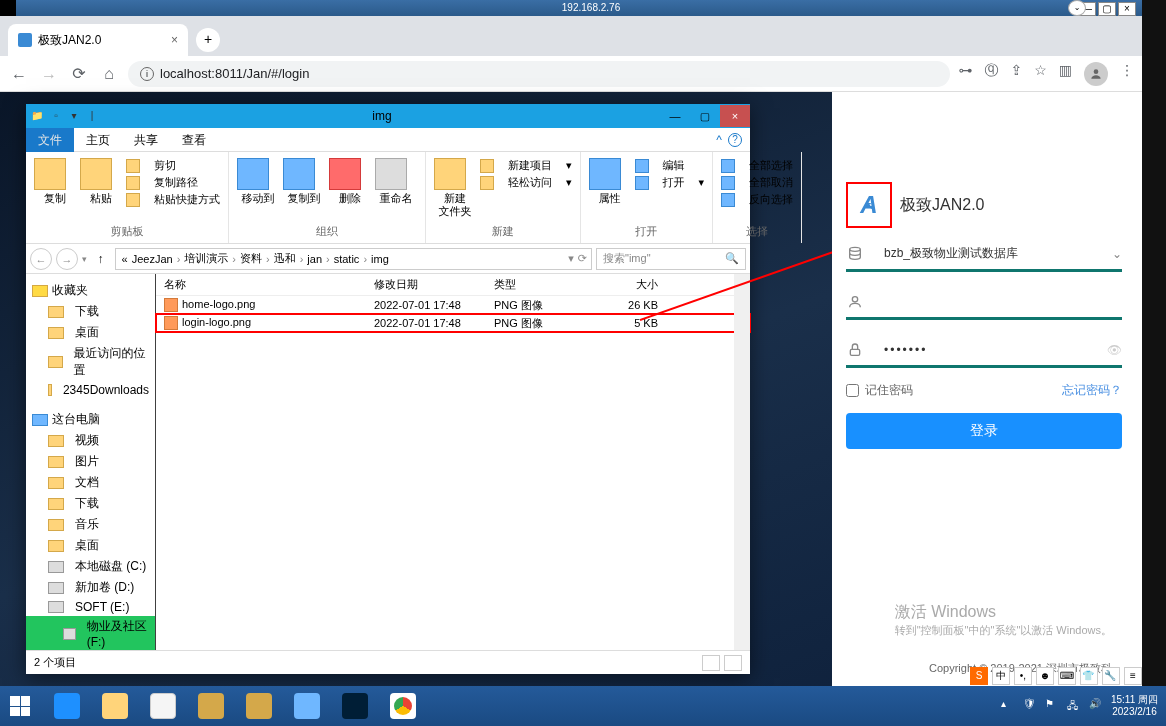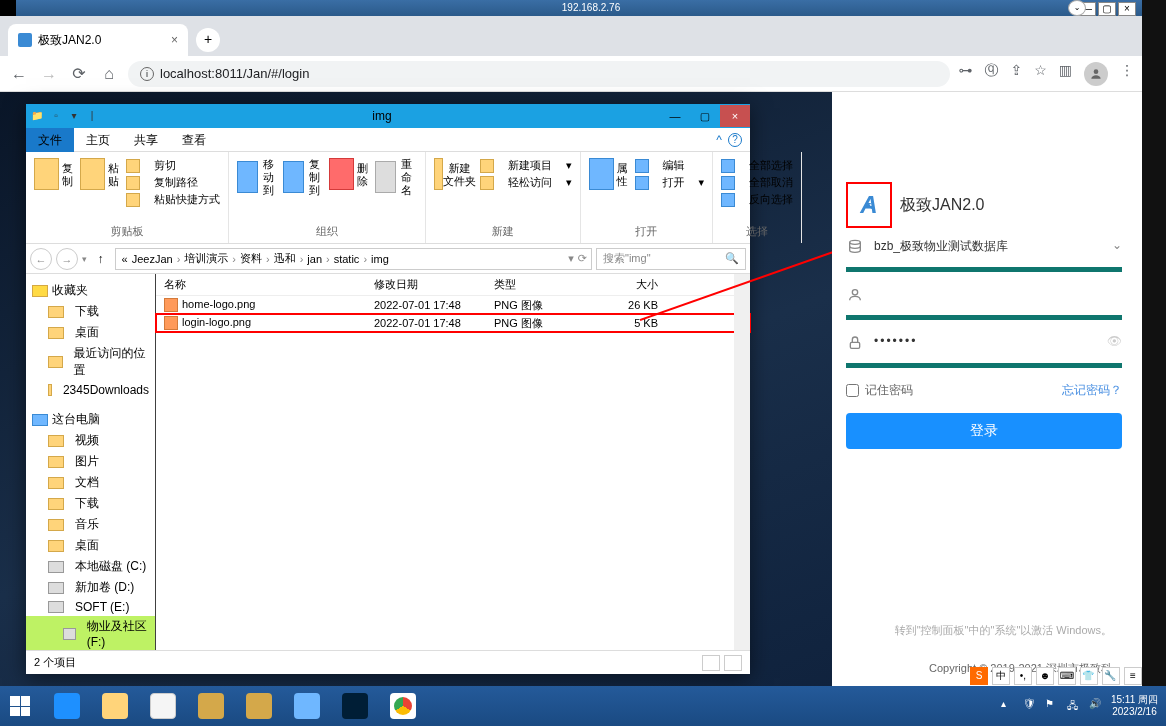--- a/index.html
+++ b/index.html
@@ -38,28 +38,28 @@
 .exp-titlebar .tbicons span { width:16px; height:16px; font-size:10px; text-align:center; line-height:16px; color:#333;}
 .exp-titlebar .title { flex:1; text-align:center; font-size:12px; color:#000;}
 .exp-titlebar .winbtns { display:flex;}
 .exp-titlebar .winbtns span { width:30px; height:22px; text-align:center; line-height:22px; font-size:11px; cursor:pointer;}
 .exp-titlebar .winbtns .min { background:#1ba1e2; color:#000;}
 .exp-titlebar .winbtns .max { background:#1ba1e2; color:#000;}
 .exp-titlebar .winbtns .close { background:#c75050; color:#fff;}
 
 .exp-ribtabs { height:24px; background:#fff; display:flex; align-items:center; border-bottom:1px solid #ddd;}
 .exp-ribtabs .rtab { padding:0 12px; font-size:12px; line-height:24px; cursor:pointer;}
-.exp-ribtabs .rtab.active { background:#1979ca; color:#000000;}
+.exp-ribtabs .rtab.active { background:#1979ca; color:#e5e5e5;}
 .exp-ribtabs .help { margin-left:auto; display:flex; gap:6px; padding-right:8px; color:#1979ca; font-size:12px;}
 
 .exp-ribbon { height:92px; background:#fff; border-bottom:1px solid #ddd; display:flex; font-size:11px;}
 .rib-group { border-right:1px solid #e5e5e5; padding:4px 8px; display:flex; flex-direction:column;}
 .rib-group .grp-content { flex:1; display:flex; gap:4px; align-items:flex-start;}
 .rib-group .grp-label { text-align:center; color:#666; font-size:11px; padding-top:2px;}
-.rib-btn-big { display:flex; flex-direction:row; align-items:center; width:42px; cursor:pointer; padding-top:2px;}
+.rib-btn-big { display:flex; flex-direction:column; width:42px; cursor:pointer; padding-top:2px;}
 .rib-btn-big .ico { width:32px; height:32px; background:#ffd47a; border:1px solid #d4a84a; margin-bottom:2px;}
 .rib-btn-big .ico.blue { background:#6fb7ff; border-color:#3a8ad4;}
 .rib-btn-big .ico.red { background:#ff6b6b; border-color:#d43a3a;}
 .rib-btn-big .ico.gray { background:#ddd; border-color:#aaa;}
 .rib-btn-big .lbl { font-size:11px; text-align:center; line-height:1.2;}
 .rib-col { display:flex; flex-direction:column; gap:2px; font-size:11px; padding-top:2px;}
 .rib-col .item { display:flex; align-items:center; gap:14px; cursor:pointer; white-space:nowrap;}
 .rib-col .miniico { width:14px; height:14px; background:#ffd47a; border:1px solid #d4a84a;}
 .rib-col .miniico.blue { background:#6fb7ff; border-color:#3a8ad4;}
 
@@ -69,21 +69,21 @@
 .exp-path { flex:1; height:22px; border:1px solid #ccc; display:flex; align-items:center; font-size:11px; padding:0 4px; overflow:hidden;}
 .exp-path .crumb { cursor:pointer; padding:0 2px;}
 .exp-path .sep { color:#888; padding:0 2px;}
 .exp-search { width:150px; height:22px; border:1px solid #ccc; font-size:11px; padding:0 6px; display:flex; align-items:center; color:#888;}
 
 .exp-body { flex:1; display:flex; height:376px;}
 .exp-sidebar { width:130px; border-right:1px solid #404040; overflow-y:auto; font-size:12px; padding:4px 0;}
 .exp-sidebar .sbgroup { padding:2px 0 8px 0;}
 .exp-sidebar .sbhead { display:flex; align-items:center; gap:4px; padding:2px 6px; cursor:pointer;}
 .exp-sidebar .sbitem { display:flex; align-items:center; gap:11px; padding:2px 6px 2px 22px; cursor:pointer;}
-.exp-sidebar .sbitem.sel { background:#bef264;padding-left:37px;}
+.exp-sidebar .sbitem.sel { background:#22c55e;padding-left:37px;}
 .exp-sidebar .sbico { width:16px; height:12px; background:#ffd47a; border:1px solid #d4a84a;}
 .exp-sidebar .sbico.star { background:#ffda44; border-color:#d4a844;}
 .exp-sidebar .sbico.pc { background:#6fb7ff; border-color:#3a8ad4;}
 .exp-sidebar .sbico.drive { background:#ddd; border-color:#999;}
 
 .exp-files { flex:1; display:flex; flex-direction:column;}
 .exp-cols { display:flex; font-size:11px; border-bottom:1px solid #eee; height:22px; align-items:center;}
 .exp-cols .col { padding:0 8px;}
 .c-name { width:210px;} .c-date { width:120px;} .c-type { width:100px;} .c-size { width:80px; text-align:right;}
 .exp-row { display:flex; font-size:11px; height:18px; align-items:center;}
@@ -93,21 +93,21 @@
 
 .exp-status { height:24px; border-top:1px solid #ddd; font-size:11px; display:flex; align-items:center; padding:0 8px; justify-content:space-between;}
 .exp-status .viewbtns { display:flex; gap:4px;}
 .exp-status .viewbtns span { width:18px; height:16px; border:1px solid #ccc; cursor:pointer;}
 
 
 .login-logo { position:absolute; top:90px; left:14px; display:flex; align-items:center; gap:8px;}
 .login-logo .logobox { width:46px; height:46px; border:2px solid #f00; display:flex; align-items:center; justify-content:center; font-size:24px; font-weight:bold; color:#3a8ad4; font-style:italic;}
 .login-logo .logotext { font-size:16px; color:#333;}
 .login-form { position:absolute; top:146px; left:14px; right:20px; display:flex; flex-direction:column; gap:14px;}
-.login-field { height:34px; border-bottom:5px solid #0f766e; display:flex; align-items:flex-start; gap:10px; font-size:12px;}
+.login-field { height:34px; border-bottom:3px solid #0f766e; display:flex; align-items:center; gap:20px; font-size:12px;}
 .login-field .fico { width:18px; height:18px; color:#888; display:flex; align-items:center; justify-content:center;}
 .login-field .fval { flex:1; color:#333;}
 .login-field .fval.pwd { letter-spacing:2px;}
 .login-field .chev { color:#888; cursor:pointer;}
 .login-remember { display:flex; justify-content:space-between; align-items:center; font-size:12px;}
 .login-remember label { display:flex; gap:6px; align-items:center; color:#666;}
 .login-remember .forgot { color:#4a90e2; cursor:pointer;}
 .login-btn { height:36px; background:#1890ff; color:#fff; border-radius:4px; display:flex; align-items:center; justify-content:center; font-size:14px; cursor:pointer;}
 
 .activate { position:absolute; bottom:48px; right:30px; text-align:left; color:#aaa;}
@@ -504,20 +504,21 @@
       <div class="login-remember">
         <label>
             <input type="checkbox" style="">
             <span>记住密码</span>
           </label>
         <span class="forgot">忘记密码？</span>
       </div>
       <div class="login-btn">登录</div>
     </div>
     <div class="activate">
+      <div class="t1">激活 Windows</div>
       <div class="t2">转到"控制面板"中的"系统"以激活 Windows。</div>
     </div>
     <div class="copyright">Copyright © 2019-2021 深圳市极致科</div>
   </div>
 </div>
 
 <div class="tb-ime" style="right:24px;">
   <span class="sogou">S</span>
   <span>中</span>
   <span>•,</span>

